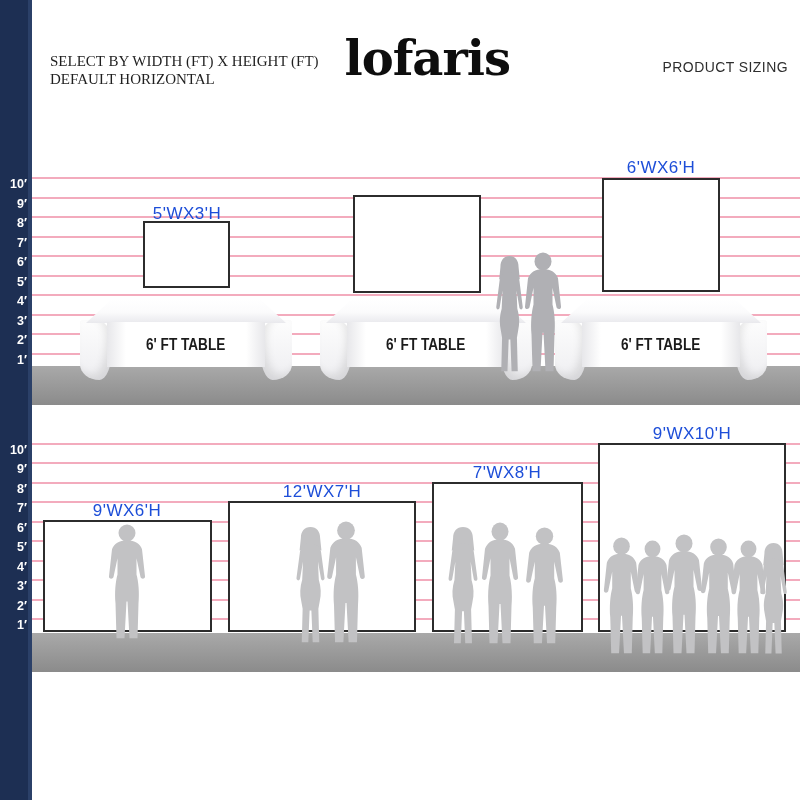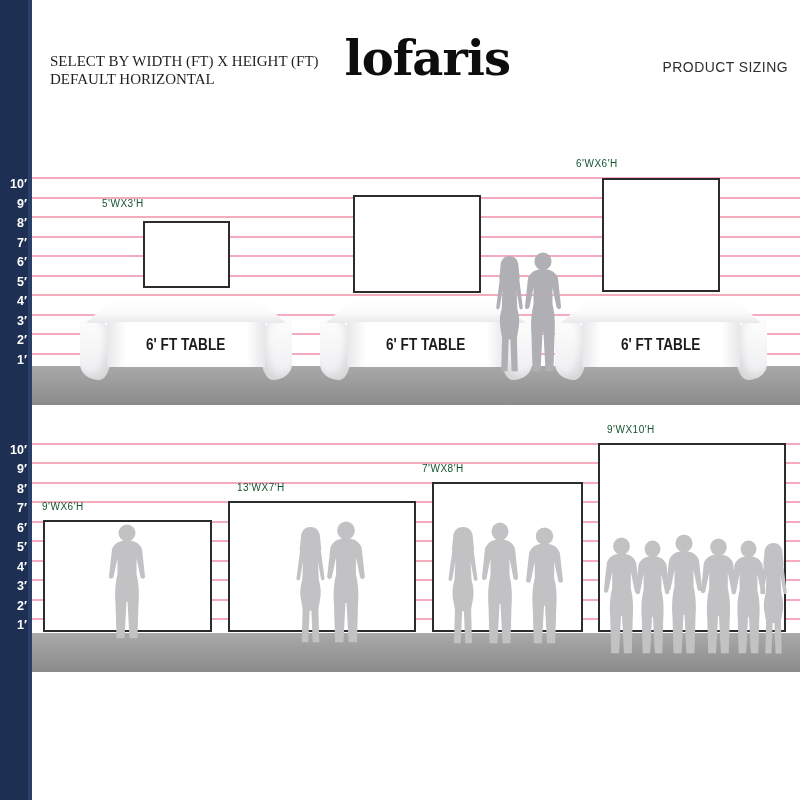--- a/index.html
+++ b/index.html
@@ -10,22 +10,22 @@
              background:linear-gradient(90deg,#1d2f53 0 86%,#2b4068 86% 100%);z-index:6;}
   .ruler-label{position:absolute;left:0;width:27px;height:16px;line-height:16px;z-index:7;
                color:#ffffff;font-size:12.5px;font-weight:700;text-align:right;}
   
   .foot-line{position:absolute;left:32px;width:768px;height:2px;background:#f19cb1;opacity:.85;z-index:1;}
   
   .ground{position:absolute;left:32px;width:768px;height:39px;
           background:linear-gradient(180deg,#a9a9a9 0%,#8b8b8b 100%);z-index:2;}
   
   .backdrop{position:absolute;background:#ffffff;border:2px solid #2c2c2c;box-sizing:border-box;z-index:3;}
-  .bd-label{position:absolute;width:170px;height:16px;z-index:3;
-            font-size:10px;letter-spacing:.5px;color:#14532d;}
+  .bd-label{position:absolute;width:170px;height:16px;text-align:center;z-index:3;
+            font-size:17px;letter-spacing:.5px;color:#1d4ed8;}
   
   .table{position:absolute;width:200px;height:86px;z-index:4;}
   .t-surface{position:absolute;left:0;top:0;width:200px;height:24px;
              clip-path:polygon(13% 0,87% 0,100% 100%,0 100%);
              background:linear-gradient(180deg,#ffffff 0%,#fbfbfc 55%,#e9e9ed 100%);}
   .t-front{position:absolute;left:21px;top:23px;width:158px;height:45px;
            background:linear-gradient(90deg,#e7e7ea 0%,#ffffff 12%,#ffffff 88%,#e7e7ea 100%);
            display:flex;align-items:center;justify-content:center;}
   .t-label{font-size:16px;font-weight:700;color:#1b1b1b;transform:scaleX(.85);white-space:nowrap;}
   .t-drape{position:absolute;top:21px;width:32px;height:60px;
@@ -95,21 +95,21 @@
   <div class="ruler-label" style="top:235px">7′</div>
   <div class="ruler-label" style="top:254px">6′</div>
   <div class="ruler-label" style="top:274px">5′</div>
   <div class="ruler-label" style="top:293px">4′</div>
   <div class="ruler-label" style="top:313px">3′</div>
   <div class="ruler-label" style="top:332px">2′</div>
   <div class="ruler-label" style="top:352px">1′</div>
 
   <div class="ground" style="top:366px"></div>
 
-  <div class="bd-label" style="left:102px;top:198px">5'WX3'H</div>
+  <div class="bd-label" style="left:102px;top:204px">5'WX3'H</div>
   <div class="backdrop" style="left:143px;top:221px;width:87px;height:67px"></div>
 
   <div class="backdrop" style="left:353px;top:195px;width:128px;height:98px"></div>
 
   <div class="bd-label" style="left:576px;top:158px">6'WX6'H</div>
   <div class="backdrop" style="left:602px;top:178px;width:118px;height:114px"></div>
 
   <div class="table" style="left:86px;top:299px">
     <div class="t-drape l"></div>
     <div class="t-drape r"></div>
@@ -166,21 +166,21 @@
   <div class="ruler-label" style="top:559px">4′</div>
   <div class="ruler-label" style="top:578px">3′</div>
   <div class="ruler-label" style="top:598px">2′</div>
   <div class="ruler-label" style="top:617px">1′</div>
 
   <div class="ground" style="top:633px"></div>
 
   <div class="bd-label" style="left:42px;top:501px">9'WX6'H</div>
   <div class="backdrop" style="left:43px;top:520px;width:169px;height:112px"></div>
 
-  <div class="bd-label" style="left:237px;top:482px">13'WX7'H</div>
+  <div class="bd-label" style="left:237px;top:482px">12'WX7'H</div>
   <div class="backdrop" style="left:228px;top:501px;width:188px;height:131px"></div>
 
   <div class="bd-label" style="left:422px;top:463px">7'WX8'H</div>
   <div class="backdrop" style="left:432px;top:482px;width:151px;height:150px"></div>
 
   <div class="bd-label" style="left:607px;top:424px">9'WX10'H</div>
   <div class="backdrop" style="left:598px;top:443px;width:188px;height:189px"></div>
 
   <div class="person" style="left:104px;top:524px;width:46px;height:117px">
       <svg preserveAspectRatio="none">

